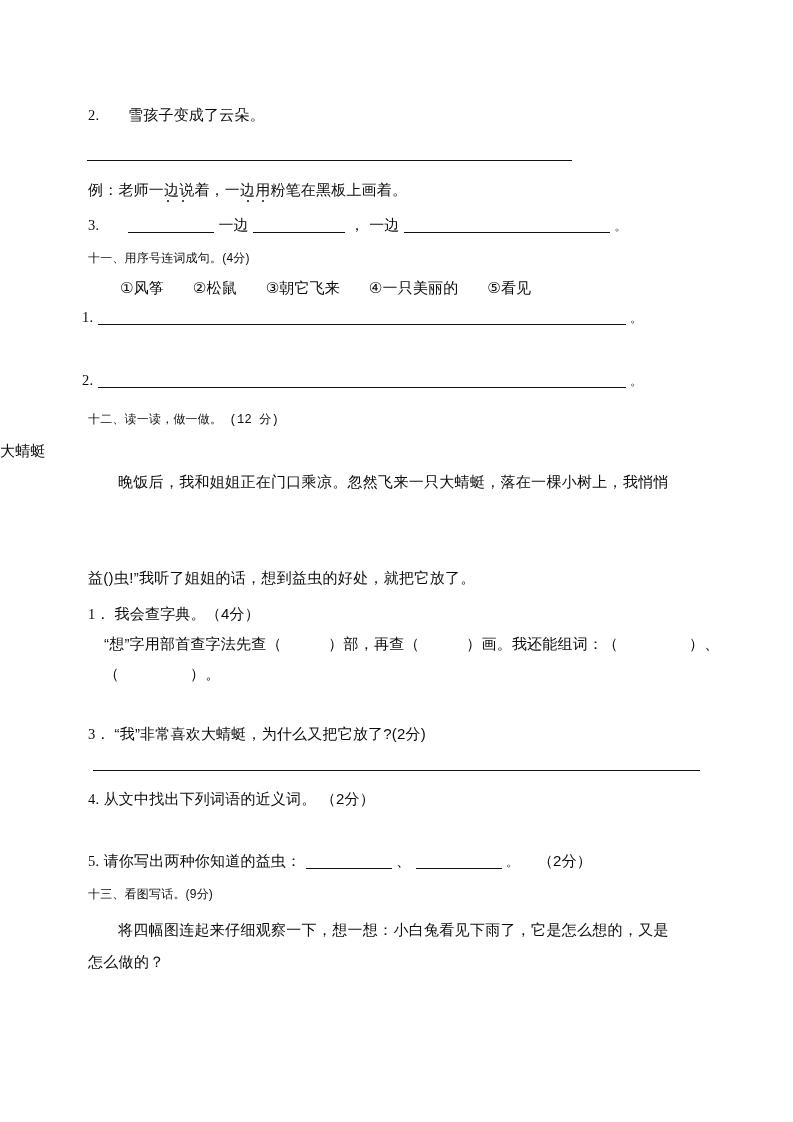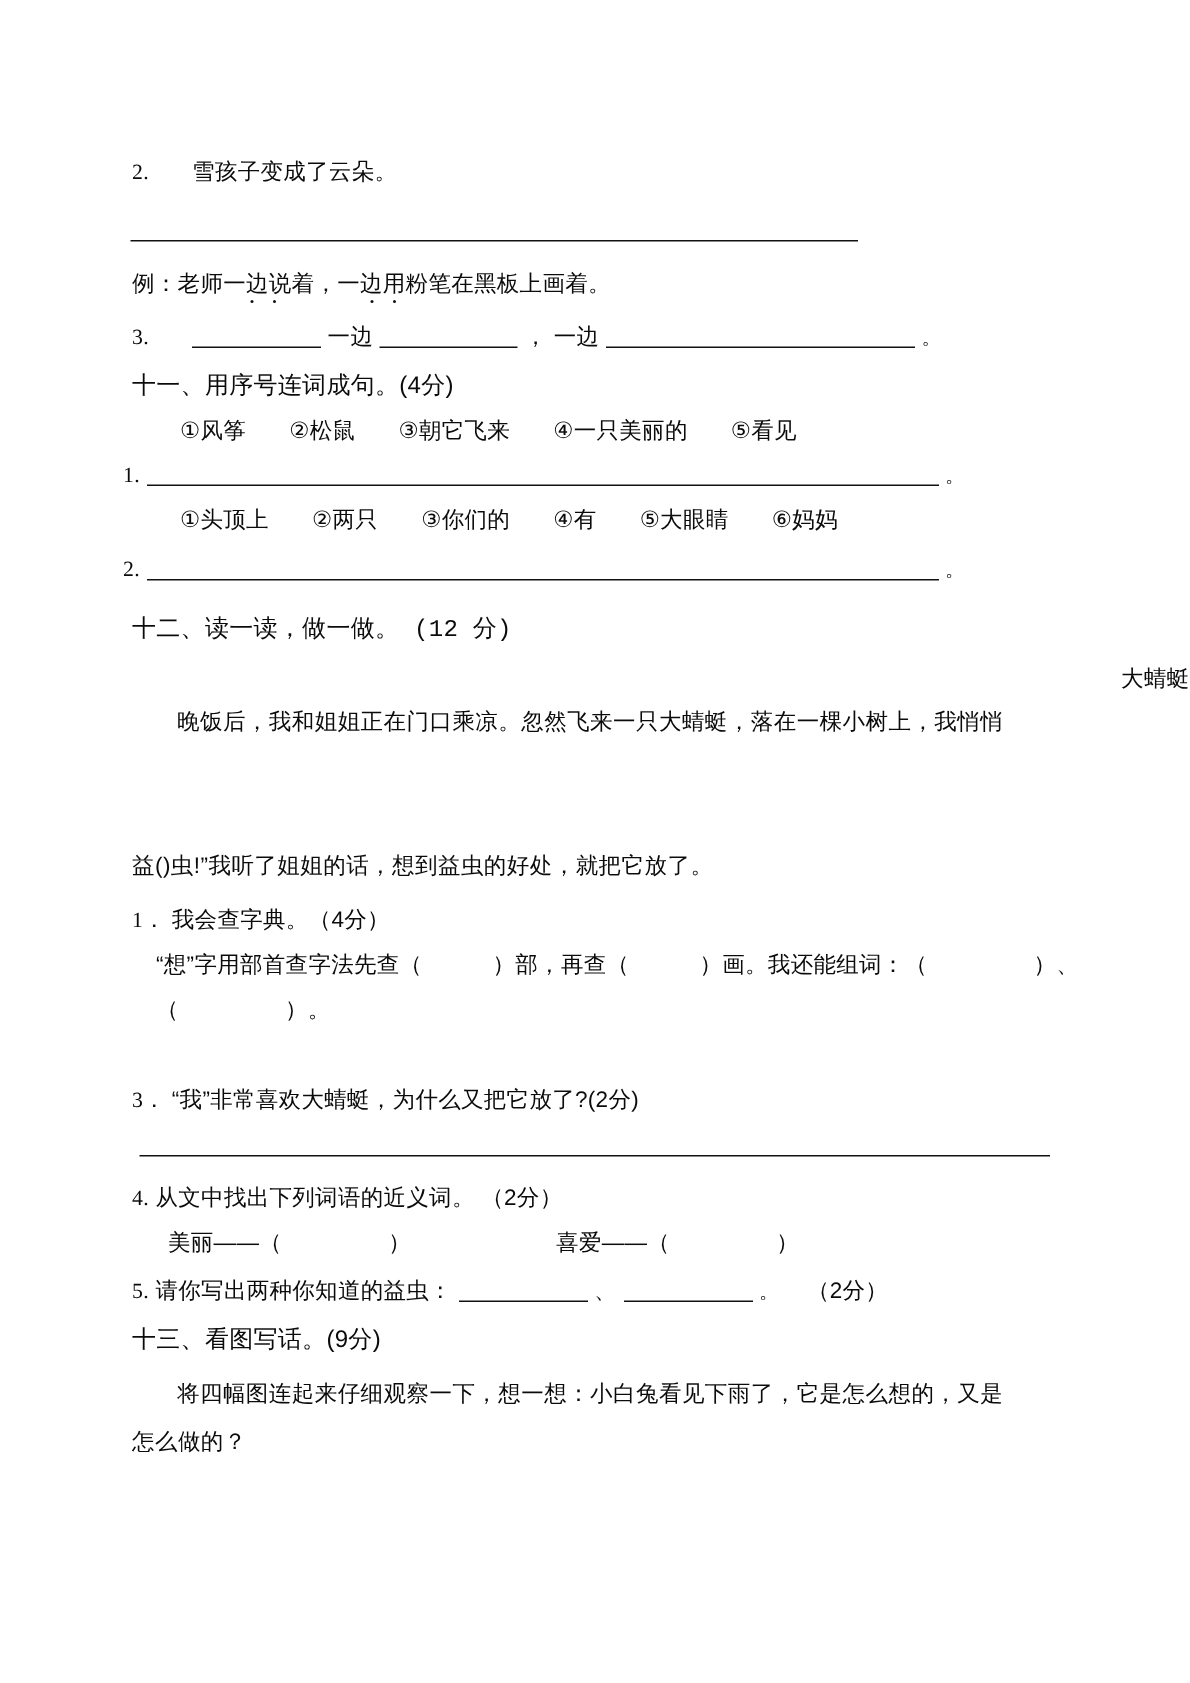--- a/index.html
+++ b/index.html
@@ -25,21 +25,21 @@
   }
   
   .blk {
     position: absolute;
     font-size: 15px;
     line-height: 20px;
     white-space: nowrap;
     letter-spacing: .2px;
   }
   .sect {
-    font-size: 16px;
+    font-size: 12px;
     font-weight: 400;
   }
   .body-text {
     position: absolute;
     font-size: 15px;
     line-height: 32px;
     letter-spacing: .3px;
     white-space: nowrap;
   }
   
@@ -126,43 +126,30 @@
     <span class="gap-md"></span>
     <span>⑤看见</span>
   </div>
 
   <div class="blk" style="left:82px; top:307px;">
     <span class="idx">1.</span>
     <span class="blank-inline" style="width:528px;"></span>
     <span class="period-small">。</span>
   </div>
 
-  <div class="blk" style="left:120px; top:337px;">
-    <span>①头顶上</span>
-    <span class="gap-md"></span>
-    <span>②两只</span>
-    <span class="gap-md"></span>
-    <span>③你们的</span>
-    <span class="gap-md"></span>
-    <span>④有</span>
-    <span class="gap-md"></span>
-    <span>⑤大眼睛</span>
-    <span class="gap-md"></span>
-    <span>⑥妈妈</span>
-  </div>
 
   <div class="blk" style="left:82px; top:370px;">
     <span class="idx">2.</span>
     <span class="blank-inline" style="width:528px;"></span>
     <span class="period-small">。</span>
   </div>
 
   <div class="blk sect" style="left:88px; top:410px;font-family:Liberation Mono, monospace;">十二、读一读，做一做。 (12 分)</div>
 
-  <div class="blk" style="left:0; top:443px; width:793px; text-align:right; white-space:normal;">大蜻蜓</div>
+  <div class="blk" style="left:0; top:443px; width:793px; text-align:left; white-space:normal;font-family:Liberation Mono, monospace;">大蜻蜓</div>
 
   <div class="body-text" style="left:88px; top:466px; text-indent:30px;">晚饭后，我和姐姐正在门口乘凉。忽然飞来一只大蜻蜓，落在一棵小树上，我悄悄</div>
   <div class="body-text" style="left:88px; top:562px;">益()虫!”我听了姐姐的话，想到益虫的好处，就把它放了。</div>
 
   <div class="blk" style="left:88px; top:604px;">
     <span class="idx">1．</span>
     <span>我会查字典。（4分）</span>
   </div>
 
   <div class="blk" style="left:104px; top:634px;">
@@ -187,29 +174,20 @@
     <span>“我”非常喜欢大蜻蜓，为什么又把它放了?(2分)</span>
   </div>
 
   <div class="rule" style="left:93px; top:770px; width:607px;"></div>
 
   <div class="blk" style="left:88px; top:789px;">
     <span class="idx">4.</span>
     <span>从文中找出下列词语的近义词。 （2分）</span>
   </div>
 
-  <div class="blk" style="left:112px; top:819px;">
-    <span>美丽——（</span>
-    <span class="paren-gap-wide"></span>
-    <span>）</span>
-    <span class="gap-lg"></span><span class="gap-lg"></span><span class="gap-md"></span>
-    <span>喜爱——（</span>
-    <span class="paren-gap-wide"></span>
-    <span>）</span>
-  </div>
 
   <div class="blk" style="left:88px; top:851px;">
     <span class="idx">5.</span>
     <span>请你写出两种你知道的益虫：</span>
     <span class="blank-inline" style="width:86px;"></span>
     <span>、</span>
     <span class="blank-inline" style="width:86px;"></span>
     <span class="period-small">。</span>
     <span class="gap-sm"></span>
     <span>（2分）</span>

